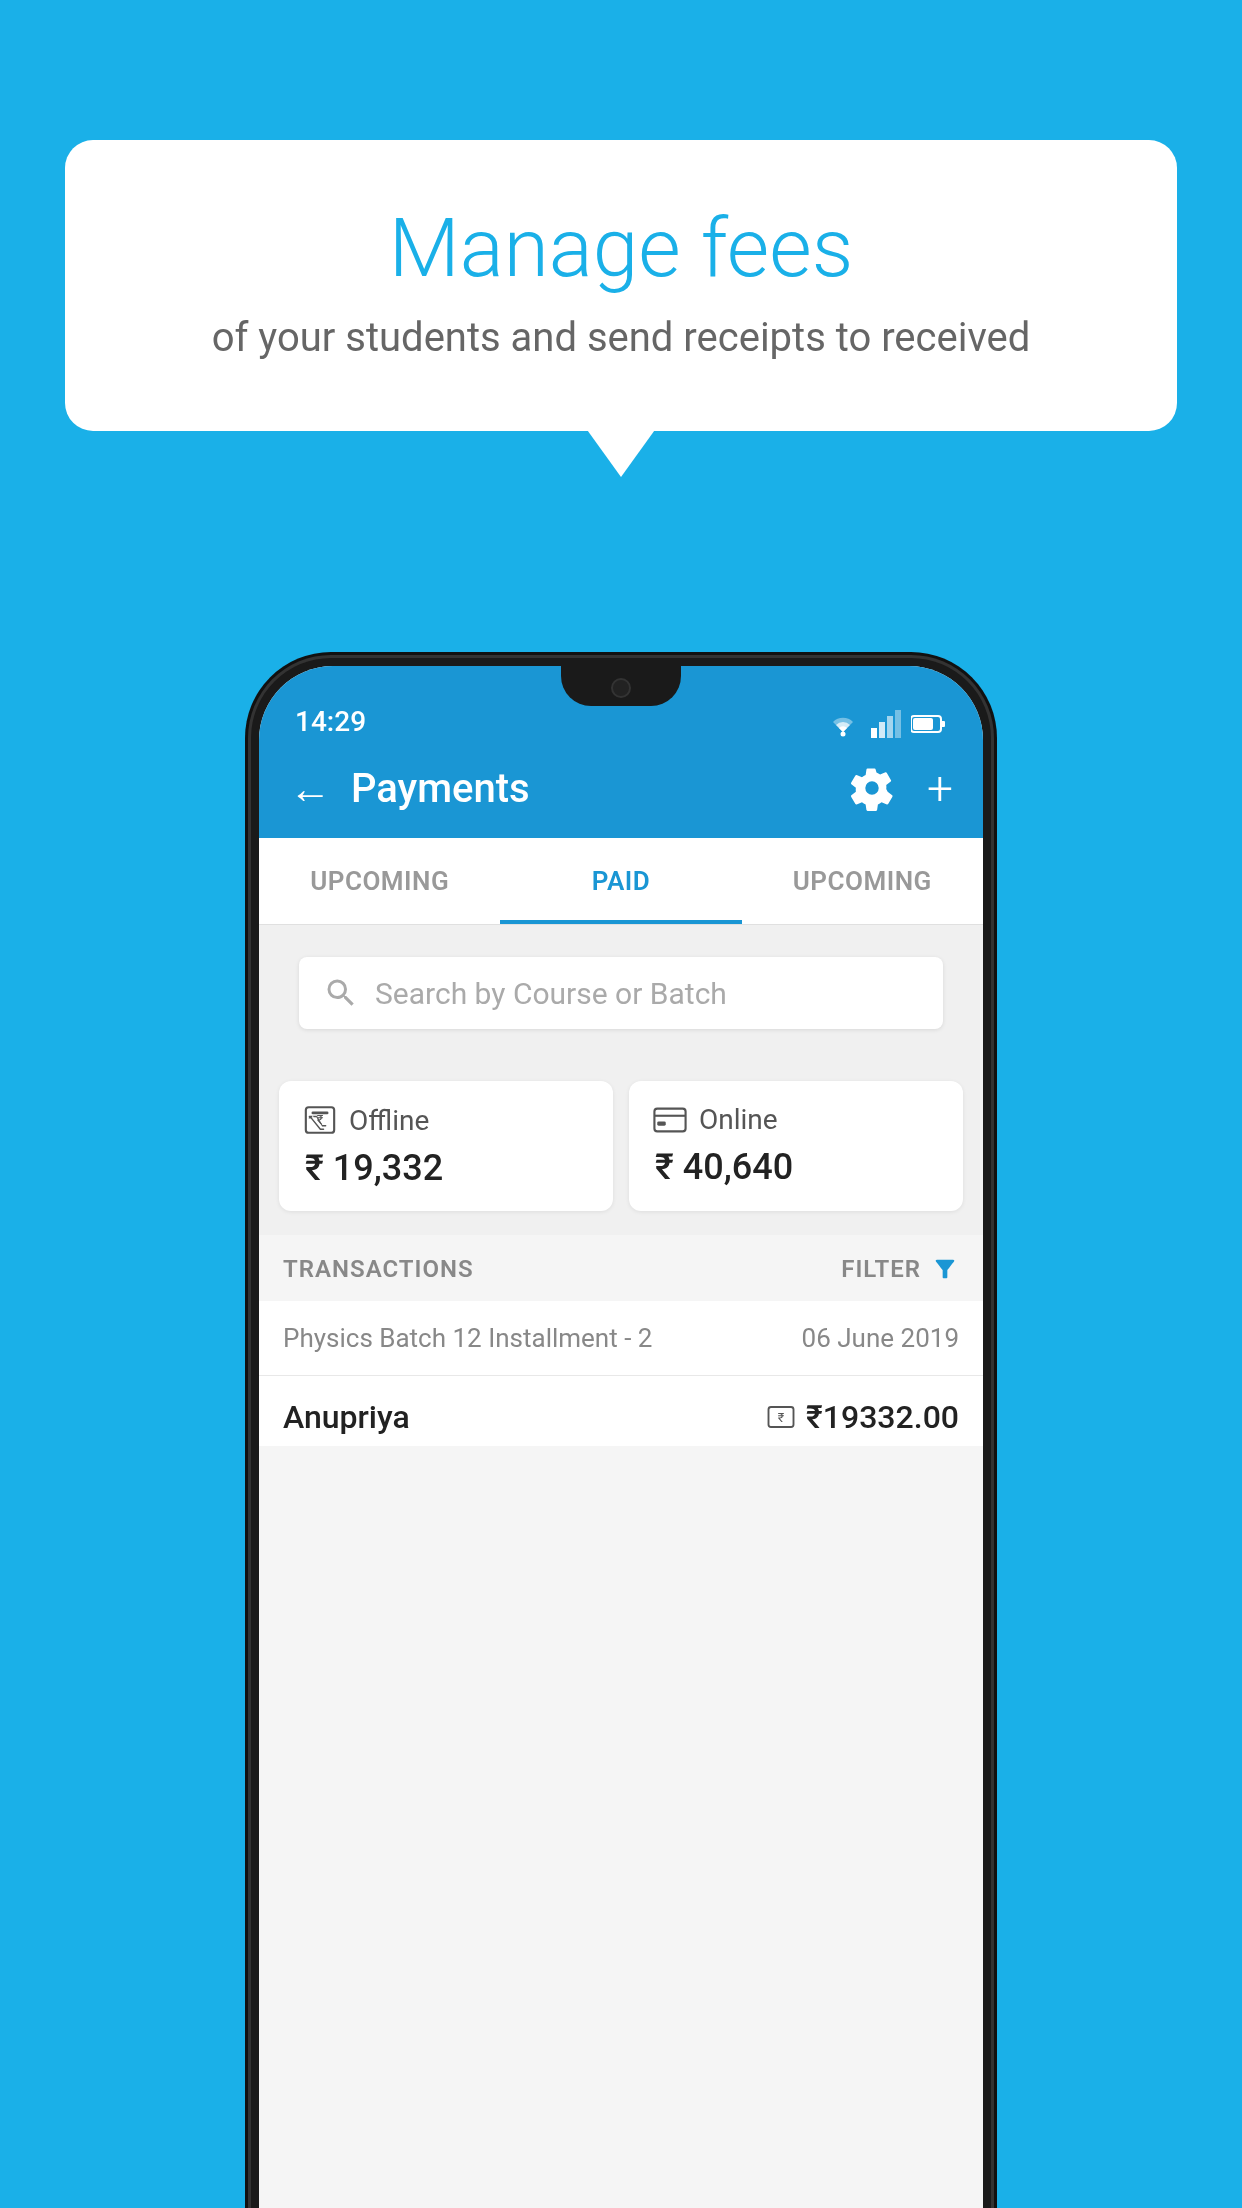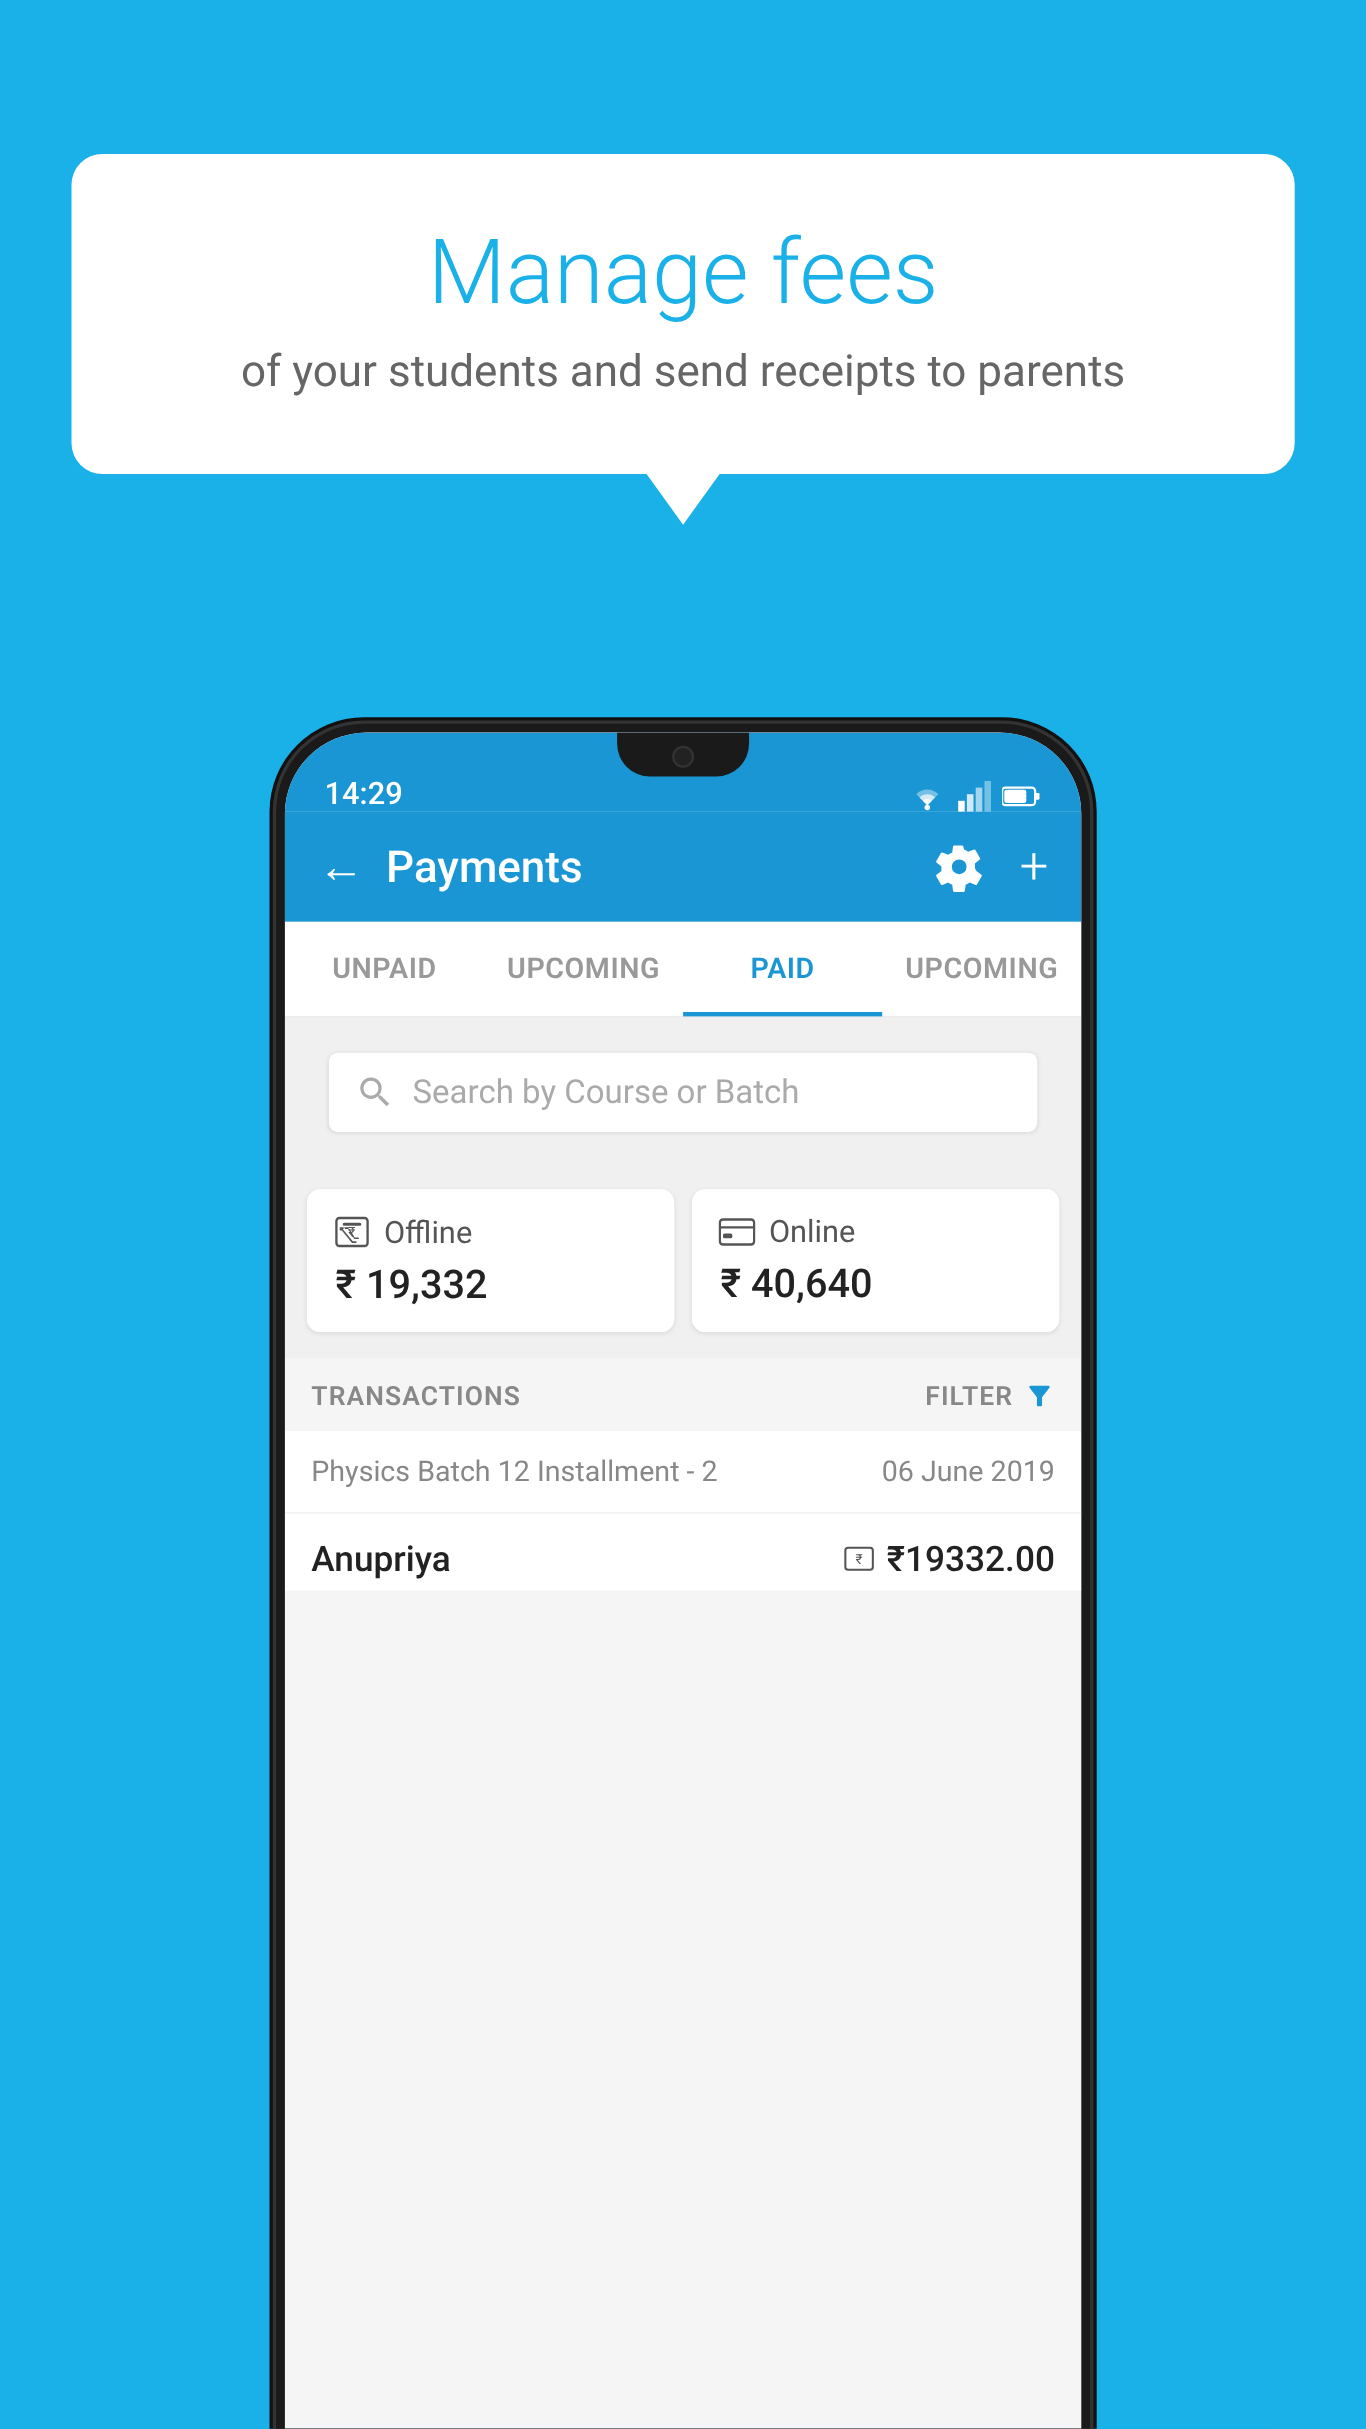--- a/index.html
+++ b/index.html
@@ -389,21 +389,21 @@
     }
   </style>
 </head>
 <body>
 
 <div style="position:absolute;top:0;left:0;width:1242px;height:2208px;background:#1ab0e8;"></div>
 
 <div class="speech-bubble-container">
   <div class="speech-bubble">
     <div class="bubble-title">Manage fees</div>
-    <div class="bubble-subtitle">of your students and send receipts to parents</div>
+    <div class="bubble-subtitle">of your students and send receipts to received</div>
   </div>
 </div>
 
 <div class="phone-frame">
   <div class="phone-outer">
     <div class="phone-screen">
 
       <div class="notch">
         <div class="notch-camera"></div>
       </div>
@@ -438,21 +438,20 @@
         <span class="back-arrow">←</span>
         <span class="header-title">Payments</span>
 
         <svg width="46" height="46" viewBox="0 0 24 24" fill="white" style="margin-right:12px;">
           <path d="M12 15.5A3.5 3.5 0 018.5 12 3.5 3.5 0 0112 8.5a3.5 3.5 0 013.5 3.5 3.5 3.5 0 01-3.5 3.5m7.43-2.92c.04-.36.07-.73.07-1.08s-.03-.71-.07-1.08l2.36-1.84c.21-.16.27-.44.13-.67l-2.24-3.88c-.14-.23-.42-.31-.65-.23l-2.79 1.12c-.58-.44-1.21-.81-1.9-1.07L13.9 2.3c-.05-.26-.28-.45-.54-.45H9.64c-.26 0-.49.19-.54.45l-.42 2.96c-.69.26-1.32.63-1.9 1.07L3.99 5.21c-.24-.08-.51 0-.65.23L1.1 9.32c-.14.23-.08.51.13.67l2.36 1.84c-.04.37-.07.74-.07 1.08s.03.71.07 1.08L1.23 15.83c-.21.16-.27.44-.13.67l2.24 3.88c.14.23.42.31.65.23l2.79-1.12c.58.44 1.21.81 1.9 1.07l.42 2.96c.05.26.28.45.54.45h4.48c.26 0 .49-.19.54-.45l.42-2.96c.69-.26 1.32-.63 1.9-1.07l2.79 1.12c.24.08.51 0 .65-.23l2.24-3.88c.14-.23.08-.51-.13-.67l-2.36-1.84z"></path>
         </svg>
         <span class="header-plus">+</span>
       </div>
 
       <div class="tabs-container">
-        <div class="tab">UNPAID</div>
         <div class="tab">UPCOMING</div>
         <div class="tab active">PAID</div>
         <div class="tab">UPCOMING</div>
       </div>
 
       <div style="background:#f0f0f0; padding: 16px 20px;">
         <div class="search-container">
           <svg width="36" height="36" viewBox="0 0 24 24" fill="#aaa">
             <path d="M15.5 14h-.79l-.28-.27A6.471 6.471 0 0016 9.5 6.5 6.5 0 109.5 16c1.61 0 3.09-.59 4.23-1.57l.27.28v.79l5 4.99L20.49 19l-4.99-5zm-6 0C7.01 14 5 11.99 5 9.5S7.01 5 9.5 5 14 7.01 14 9.5 11.99 14 9.5 14z"></path>
           </svg>

